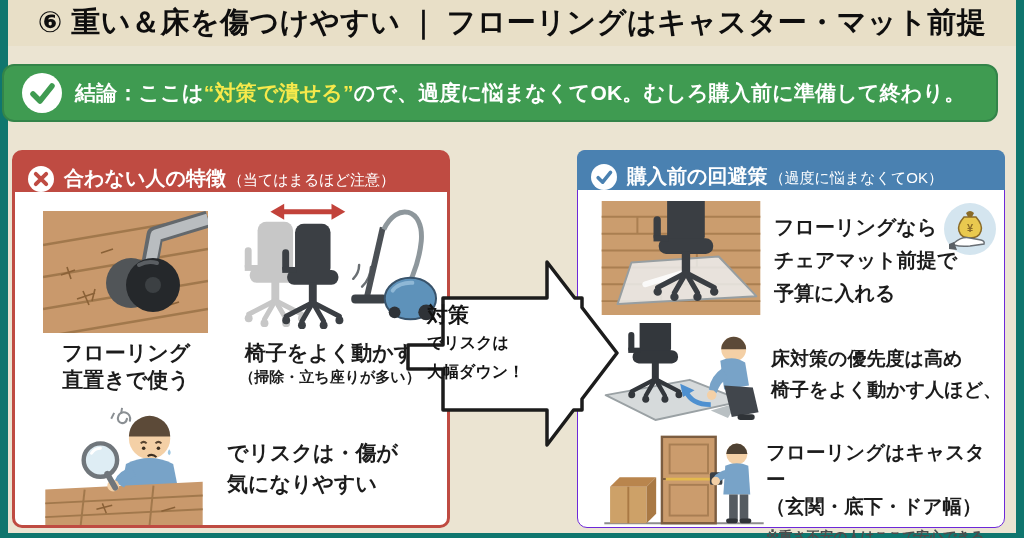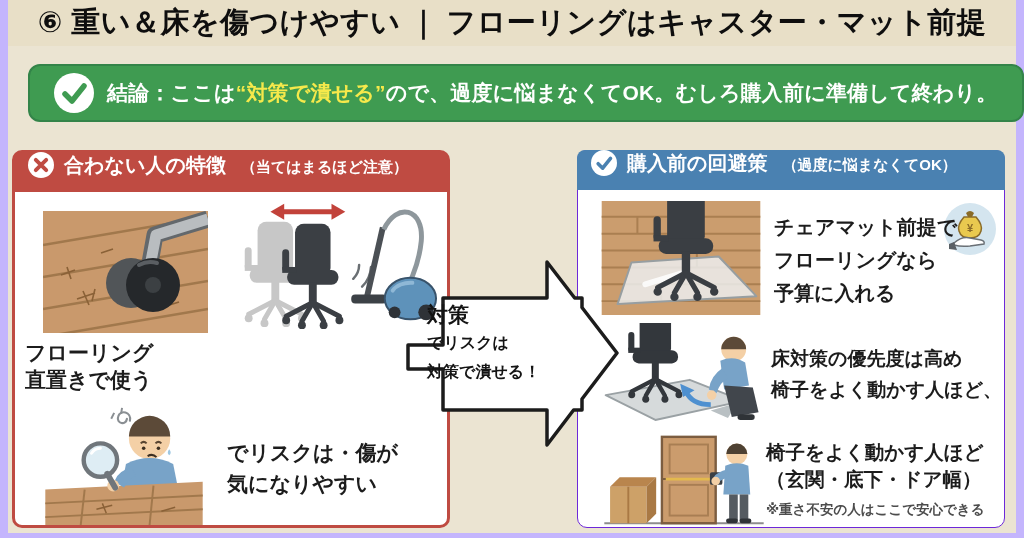--- a/index.html
+++ b/index.html
@@ -1,45 +1,45 @@
 <!DOCTYPE html>
 <html><head>
 <meta charset="utf-8">
 <style>
   html,body{margin:0;padding:0;background:#fff;}
-  .stage{position:relative;width:1024px;height:538px;background:#c4b5fd;overflow:hidden;
+  .stage{position:relative;width:1024px;height:538px;background:#0f766e;overflow:hidden;
          font-family:"Liberation Sans","DejaVu Sans",sans-serif;color:#1a1a1a;}
   .beige{position:absolute;left:8px;top:0;width:1008px;height:533px;background:#ebe4d2;}
   .title-strip{position:absolute;left:8px;top:0;width:1008px;height:46px;background:#e8dfc7;
                display:flex;align-items:center;justify-content:center;}
   .title-strip h1{margin:0;font-size:29px;font-weight:800;letter-spacing:.5px;color:#0e0e0e;}
   
-  .banner{position:absolute;left:28px;top:64px;width:996px;height:58px;background:#3f9b51;
+  .banner{position:absolute;left:2px;top:64px;width:996px;height:58px;background:#3f9b51;
           border:2px solid #338449;border-radius:12px;box-sizing:border-box;
-          display:flex;align-items:center;padding-left:24px;}
+          display:flex;align-items:center;padding-left:18px;}
   .banner .circ{width:40px;height:40px;flex:0 0 40px;margin-right:13px;}
   .banner-text{margin:0;font-size:21px;font-weight:800;color:#fff;letter-spacing:.2px;}
   .banner-text .hl{color:#f6e94b;}
   
   .panel{position:absolute;top:150px;height:378px;background:#fff;border-radius:10px;
          box-sizing:border-box;z-index:1;}
   .panel-red{left:12px;width:438px;border:3px solid #bf4b42;}
   .panel-blue{left:577px;width:428px;border:1px solid #6d28d9;}
   .panel-header{position:absolute;left:-1px;top:-1px;right:-1px;height:40px;border-radius:8px 8px 0 0;
-                display:flex;align-items:flex-start;padding-left:14px;}
+                display:flex;align-items:flex-end;padding-left:14px;}
   .panel-red .panel-header{background:#bf4b42;}
   .panel-blue .panel-header{background:#4a81b1;}
   .panel-header .circ{width:26px;height:26px;flex:0 0 26px;margin-right:10px;}
   .panel-header h2{margin:0;color:#fff;font-size:20px;font-weight:800;display:flex;align-items:baseline;}
-  .panel-header .hnote{font-size:15px;font-weight:700;margin-left:15px;}
+  .panel-header .hnote{font-size:15px;font-weight:400;margin-left:2px;}
   .abs{position:absolute;}
   .illus{position:absolute;}
   .illus svg{width:100%;height:100%;display:block;}
   
-  .lp-cap1{left:10px;top:186px;width:202px;font-size:21px;line-height:27px;font-weight:800;color:#1c1c1c;}
+  .lp-cap1{left:10px;top:186px;width:202px;text-align:center;font-size:21px;line-height:27px;font-weight:800;color:#1c1c1c;}
   .lp-cap2{left:198px;top:186px;width:234px;text-align:center;font-weight:800;color:#1c1c1c;}
   .lp-cap2 .l1{font-size:21px;line-height:27px;}
   .lp-cap2 .l2{font-size:15px;line-height:21px;}
   .lp-cap3{left:212px;top:284px;font-size:21px;line-height:31px;font-weight:800;color:#1c1c1c;}
   
   .rp-txt{font-weight:800;color:#1c1c1c;}
   .rp-txt1{left:196px;top:60px;font-size:20px;line-height:33px;}
   .rp-txt2{left:193px;top:192px;font-size:19px;line-height:31px;}
   .rp-txt3{left:188px;top:288px;font-size:19.5px;line-height:27px;}
   .rp-note{font-size:13.5px;line-height:18px;color:#4c4c4c;margin-top:8px;font-weight:700;}
@@ -149,20 +149,24 @@
         <path d="M128 80 a20 20 0 0 0 6 -14 M137 88 a30 30 0 0 0 9 -20" stroke="#6a6f73" stroke-width="2.5" fill="none" stroke-linecap="round"></path>
         <line x1="158" y1="28" x2="142" y2="98" stroke="#4b5055" stroke-width="6"></line>
         <rect x="126" y="96" width="36" height="9" rx="4" fill="#3c4146"></rect>
         <path d="M159 30 C 172 2, 200 8, 197 42 C 195 62 190 72 187 80" stroke="#8e979c" stroke-width="5" fill="none"></path>
         <ellipse cx="186" cy="100" rx="26" ry="21" fill="#5e92ba" stroke="#38536b" stroke-width="2"></ellipse>
         <circle cx="202" cy="114" r="8" fill="#2e3237"></circle>
           <circle cx="170" cy="114" r="6" fill="#2e3237"></circle>
         <path d="M168 92 a20 14 0 0 1 20 -8" stroke="#8fb8d6" stroke-width="4" fill="none" stroke-linecap="round"></path>
       </svg>
     </div>
+    <div class="abs lp-cap2">
+      <div class="l1">椅子をよく動かす</div>
+      <div class="l2">（掃除・立ち座りが多い）</div>
+    </div>
 
     <div class="illus" style="left:30px;top:252px;width:158px;height:120px;">
       <svg viewBox="0 0 160 122">
         <path d="M86 16 c2 -9 -10 -12 -12 -4 c-2 7 8 9 9 2" stroke="#8a8f93" stroke-width="2.2" fill="none" stroke-linecap="round"></path>
         <path d="M70 8 l-3 6 M78 3 l-1 6" stroke="#8a8f93" stroke-width="2"></path>
         <circle cx="106" cy="34" r="21" fill="#f4d0a6"></circle>
         <path d="M85 32 a21 21 0 0 1 42 0" fill="#5c4a38"></path>
         <path d="M97 39 q3 -3 6 0 M112 39 q3 -3 6 0" stroke="#5a4632" stroke-width="2" fill="none"></path>
         <circle cx="100" cy="44" r="1.8" fill="#3c2f22"></circle>
           <circle cx="115" cy="44" r="1.8" fill="#3c2f22"></circle>
@@ -192,21 +196,21 @@
       <div>気になりやすい</div>
     </div>
   </section>
 
   <svg class="center-arrow" viewBox="0 0 224 196">
     <path d="M10 89 L45 89 L45 42 L149 42 L149 6 L176.7 42 L184 42 L184 51.5 L219 97 L184 143 L184 154 L175.6 154 L149 189 L149 154 L45 154 L45 113 L10 113 Z" fill="#ffffff" stroke="#1c1c1c" stroke-width="3.5" stroke-linejoin="round"></path>
   </svg>
   <div class="arrow-text">
     <div class="a1">対策</div>
     <div class="a3">でリスクは</div>
-    <div class="a4">対策で潰せる！</div>
+    <div class="a4">大幅ダウン！</div>
   </div>
 
   <section class="panel panel-blue">
     <header class="panel-header">
       <span class="circ">
         <svg viewBox="0 0 40 40">
             <circle cx="20" cy="20" r="20" fill="#fff"></circle>
           <path d="M11 21 l7 7 l12 -15" fill="none" stroke="#4a81b1" stroke-width="5.5" stroke-linecap="round" stroke-linejoin="round"></path>
           </svg>
       </span>
@@ -239,22 +243,22 @@
       <svg viewBox="0 0 52 52">
         <circle cx="26" cy="26" r="26" fill="#d4e5ef"></circle>
         <path d="M22 10 q4 -4 8 0 l-2 4 h-4 z" fill="#8a6b28"></path>
         <path d="M20 14 h12 q7 8 5 14 q-2 7 -11 7 q-9 0 -11 -7 q-2 -6 5 -14z" fill="#e9c94f" stroke="#8a6b28" stroke-width="1.5"></path>
         <text x="26" y="29" font-size="11" font-weight="bold" fill="#8a6b28" text-anchor="middle">¥</text>
         <path d="M10 40 q8 -7 16 -5 l11 2 q4 1 3 4 l-14 2 q-9 1 -16 -1z" fill="#ffffff" stroke="#6a7076" stroke-width="1.5"></path>
         <path d="M10 39 l-5 2 v5 l8 1 z" fill="#5a6066"></path>
       </svg>
     </span>
     <div class="abs rp-txt rp-txt1">
+      <div>フローリングなら</div>
       <div>チェアマット前提で</div>
-      <div>フローリングなら</div>
       <div>予算に入れる</div>
     </div>
 
     <div class="illus" style="left:20px;top:172px;width:172px;height:106px;">
       <svg viewBox="0 0 180 108">
         <polygon points="8,74 96,58 152,80 60,100" fill="#d6dadb" stroke="#9aa1a4" stroke-width="2" stroke-linejoin="round"></polygon>
         <polygon points="118,90 146,82 136,98" fill="#b9c0c3"></polygon>
         <use href="#chair" x="28" y="-16" width="64" height="99" style="color:#33373c"></use>
         <path d="M118 84 q-20 0 -26 -14" stroke="#4e90d0" stroke-width="5" fill="none"></path>
         <path d="M86 62 l3 14 l12 -7 z" fill="#4e90d0"></path>
@@ -290,18 +294,18 @@
         <path d="M128 34 q12 -5 24 0 l2 30 h-28 z" fill="#78a3c8"></path>
         <path d="M130 38 q-10 2 -14 8 l4 6 q6 -5 12 -6 z" fill="#78a3c8"></path>
         <circle cx="118" cy="50" r="4.5" fill="#f4d0a6"></circle>
         <rect x="132" y="64" width="9" height="27" fill="#555b61"></rect>
         <rect x="143" y="64" width="9" height="27" fill="#555b61"></rect>
         <rect x="129" y="89" width="12" height="5" rx="2" fill="#2f3337"></rect>
         <rect x="143" y="89" width="12" height="5" rx="2" fill="#2f3337"></rect>
       </svg>
     </div>
     <div class="abs rp-txt rp-txt3">
-      <div>椅子をよく動かす人ほど</div>
+      <div>フローリングはキャスター</div>
       <div>（玄関・底下・ドア幅）</div>
       <div class="rp-note">※重さ不安の人はここで安心できる</div>
     </div>
   </section>
 </div>
 
 </body></html>

